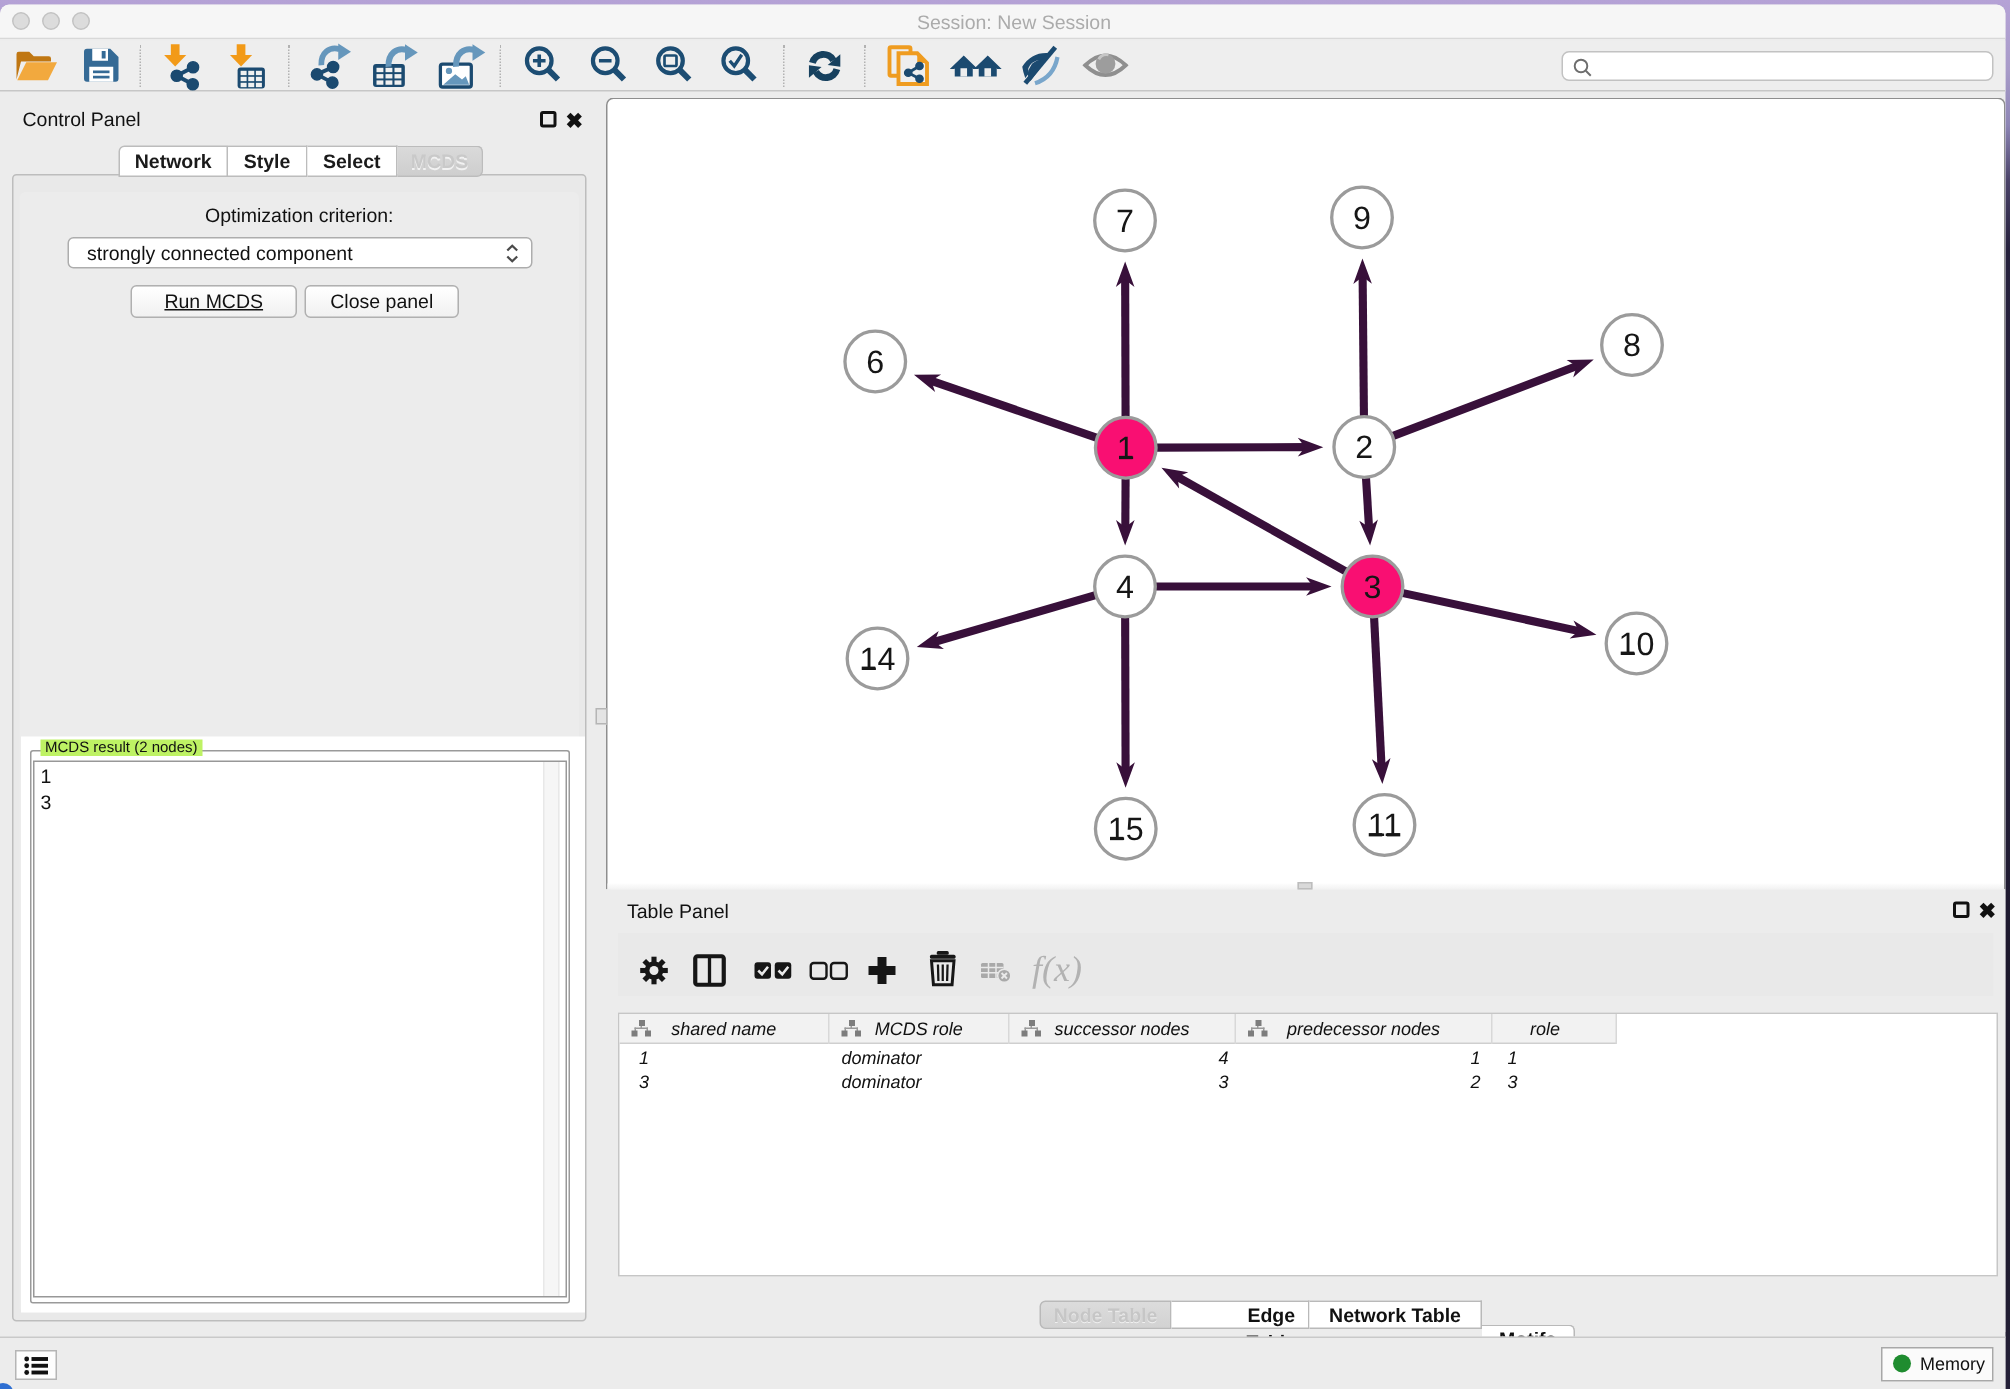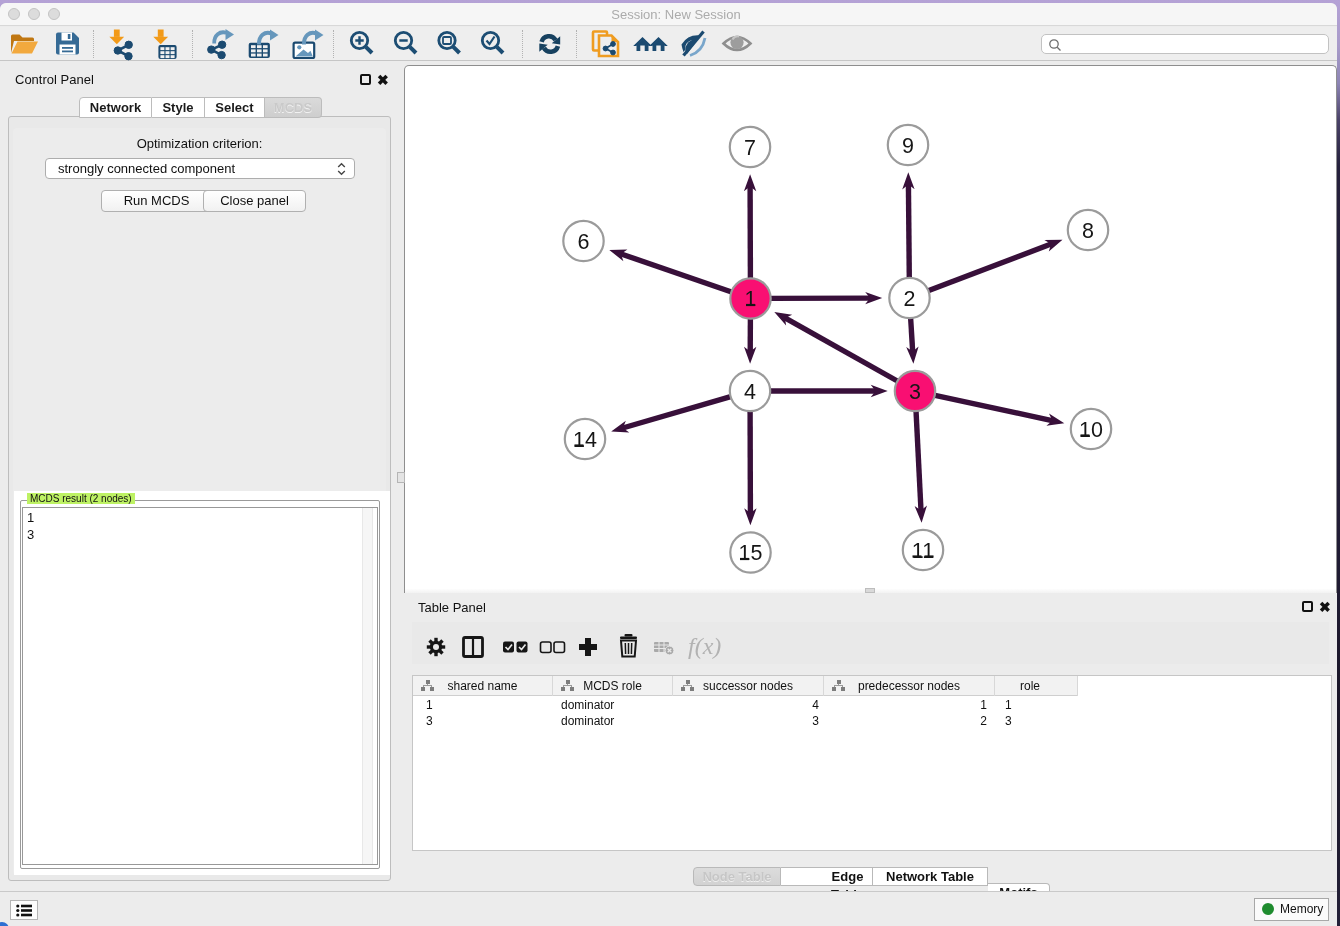--- a/index.html
+++ b/index.html
@@ -56,21 +56,21 @@
   border-radius:5px 5px 0 0; }
 #nettitle .t { position:absolute; width:100%; text-align:center; top:4px; font-size:13px; color:#1d1d1d; font-weight:bold; }
 #graph { position:absolute; left:1px; top:23px; }
 #netbottom { position:absolute; left:0; top:523px; width:931px; height:4px;
   background:linear-gradient(#fdfdfd,#f2f2f2); }
 
 #tablepanel { position:absolute; left:404px; top:590px; width:933px; height:295px; background:#ececec; }
 #tp-title { position:absolute; left:14px; top:7px; font-size:13px; color:#111; }
 #tp-toolbar { position:absolute; left:8px; top:29px; width:917px; height:42px; background:#e9e9e9; }
 #tbl { position:absolute; left:8px; top:82px; width:920px; height:176px;
-  background:#fff; border:1px solid #c6c6c6; }
+  background:#fff; border:1px solid #c6c6c6;font-style:italic; }
 #tblhead { position:absolute; left:0; top:0; width:665px; height:20px;
   background:#f2f2f2; border-bottom:1px solid #cfcfcf; font-size:12px; color:#111; }
 .th { position:absolute; top:0; height:20px; line-height:20px; text-align:center;
   border-right:1px solid #d8d8d8; }
 .td { position:absolute; height:16px; line-height:16px; font-size:12px; color:#111; }
 .hicon { position:absolute; left:8px; top:4px; width:13px; height:11px;
   background:
     linear-gradient(#7d7d7d,#7d7d7d) 4.5px 0/4px 4px,
     linear-gradient(#7d7d7d,#7d7d7d) 0 7px/4px 4px,
     linear-gradient(#7d7d7d,#7d7d7d) 9px 7px/4px 4px,
@@ -264,21 +264,21 @@
       <div class="tab" style="left:143px; width:53px; border-left:none;">Style</div>
       <div class="tab" style="left:196px; width:60px; border-left:none;">Select</div>
       <div class="tab" style="left:256px; width:57px; border-left:none; background:linear-gradient(#dadada,#cecece); color:#c9c9c9; text-shadow:0 1px 0 #f2f2f2; border-radius:0 4px 4px 0;">MCDS</div>
       <div id="mcdspanel">
         <div id="optlabel">Optimization criterion:</div>
         <div id="dropdown">strongly connected component
           <svg style="position:absolute; right:7px; top:3px;" width="11" height="14" viewBox="0 0 11 14">
             <path d="M2.2 5 L5.5 1.8 L8.8 5 M2.2 9 L5.5 12.2 L8.8 9" fill="none" stroke="#4a4a4a" stroke-width="1.5"></path>
           </svg>
         </div>
-        <div class="btn" style="left:88px; width:111px;">Run MCDS</div>
+        <div class="btn" style="left:74px; width:111px;text-decoration:underline;">Run MCDS</div>
         <div class="btn" style="left:190px; width:103px;">Close panel</div>
         <div id="resultpanel">
           <div id="fieldset">
             <div id="fieldlegend">MCDS result (2 nodes)</div>
             <div id="textarea">
                 <div style="padding:1px 0 0 4px;">1<br>3</div>
               <div class="scroll"></div>
             </div>
           </div>
         </div>

